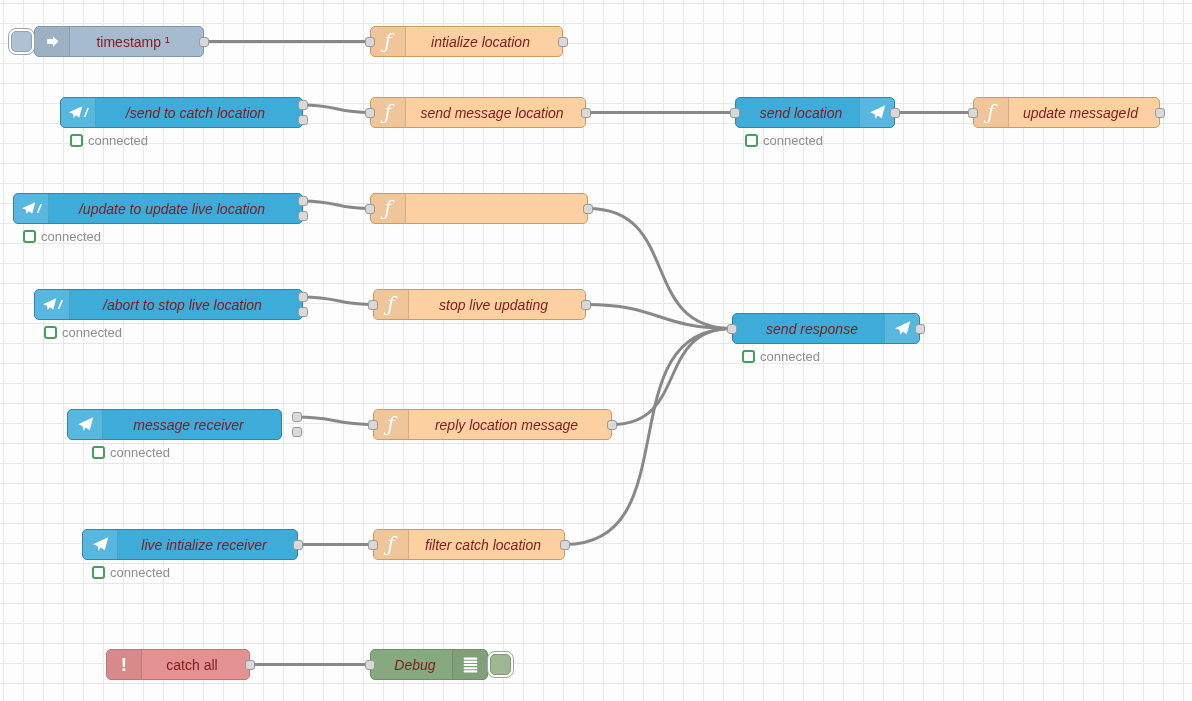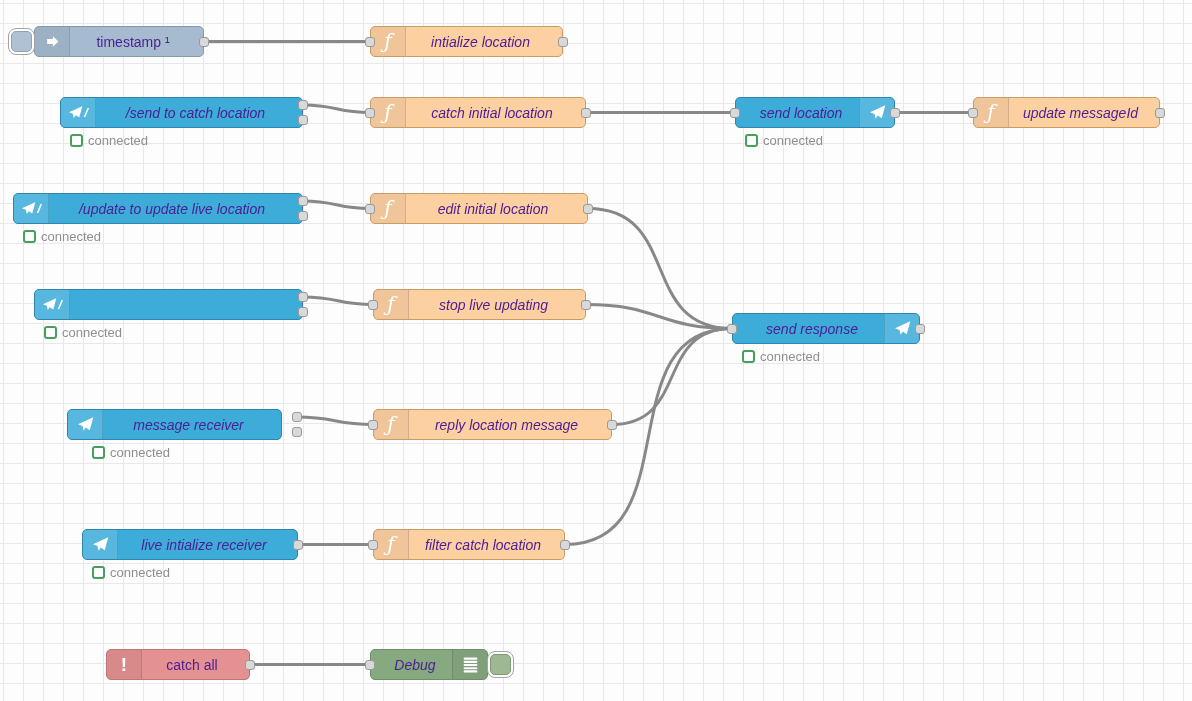--- a/index.html
+++ b/index.html
@@ -36,21 +36,21 @@
   .icon-region.right{right:0;border-left:1px solid rgba(0,0,0,0.12);border-radius:0 4px 4px 0;}
   .telegram .icon-region{background:rgba(255,255,255,0.14);}
   .function .icon-region,.catch .icon-region,.inject .icon-region,.debug .icon-region{background:rgba(0,0,0,0.05);}
 
   .fn-glyph{font-family:"DejaVu Serif",serif;font-style:italic;font-size:20px;color:#fff;line-height:1;margin-top:-2px;}
   .excl-glyph{font-size:19px;font-weight:bold;color:#fff;line-height:1;}
   .slash-glyph{font-size:13px;font-weight:bold;font-style:italic;color:#fff;margin-left:1px;}
 
   .node-label{
     position:absolute;top:0;height:31px;line-height:30px;
-    font-size:14px;color:#4c1d95;text-align:center;
+    font-size:14px;color:#7f1d1d;text-align:center;
     white-space:nowrap;overflow:hidden;
   }
   .node-label.it{font-style:italic;}
   .node-label.icon-left{left:34px;right:6px;}
   .node-label.icon-right{left:6px;right:34px;}
 
   .port{
     position:absolute;width:10px;height:10px;box-sizing:border-box;
     background:#d9d9d9;border:1px solid #999;border-radius:3px;z-index:3;
   }
@@ -121,21 +121,21 @@
     <div class="port" style="left: 298px; top: 100px;"></div>
     <div class="port" style="left: 298px; top: 115px;"></div>
     <div class="status" style="left: 70px; top: 134px;">
       <span class="status-dot"></span>
       <span class="status-text">connected</span>
     </div>
     <div class="node function" style="left: 370px; top: 97px; width: 216px;">
       <div class="icon-region left">
         <span class="fn-glyph">ƒ</span>
       </div>
-      <span class="node-label icon-left it">catch initial location</span>
+      <span class="node-label icon-left it">send message location</span>
     </div>
     <div class="port" style="left: 365px; top: 107.5px;"></div>
     <div class="port" style="left: 581px; top: 107.5px;"></div>
     <div class="node telegram" style="left: 735px; top: 97px; width: 160px;">
       <div class="icon-region right">
         <svg width="17" height="17" viewBox="0 0 16 16">
           <path d="M15.3 1.2 L1 7.8 l4.2 1.5 0.9 4.6 2.2-3 3.7 2.5 Z" fill="#fff"></path>
         </svg>
       </div>
       <span class="node-label icon-right it">send location</span>
@@ -166,31 +166,31 @@
     <div class="port" style="left: 298px; top: 196px;"></div>
     <div class="port" style="left: 298px; top: 211px;"></div>
     <div class="status" style="left: 23px; top: 230px;">
       <span class="status-dot"></span>
       <span class="status-text">connected</span>
     </div>
     <div class="node function" style="left: 370px; top: 193px; width: 218px;">
       <div class="icon-region left">
         <span class="fn-glyph">ƒ</span>
       </div>
-      <span class="node-label icon-left it">edit initial location</span>
     </div>
     <div class="port" style="left: 365px; top: 203.5px;"></div>
     <div class="port" style="left: 583px; top: 203.5px;"></div>
     <div class="node telegram" style="left: 34px; top: 289px; width: 269px;">
       <div class="icon-region left">
         <svg width="15" height="15" viewBox="0 0 16 16">
           <path d="M15.3 1.2 L1 7.8 l4.2 1.5 0.9 4.6 2.2-3 3.7 2.5 Z" fill="#fff"></path>
         </svg>
         <span class="slash-glyph">/</span>
       </div>
+      <span class="node-label icon-left it">/abort to stop live location</span>
     </div>
     <div class="port" style="left: 298px; top: 292px;"></div>
     <div class="port" style="left: 298px; top: 307px;"></div>
     <div class="status" style="left: 44px; top: 326px;">
       <span class="status-dot"></span>
       <span class="status-text">connected</span>
     </div>
     <div class="node function" style="left: 373px; top: 289px; width: 213px;">
       <div class="icon-region left">
         <span class="fn-glyph">ƒ</span>

